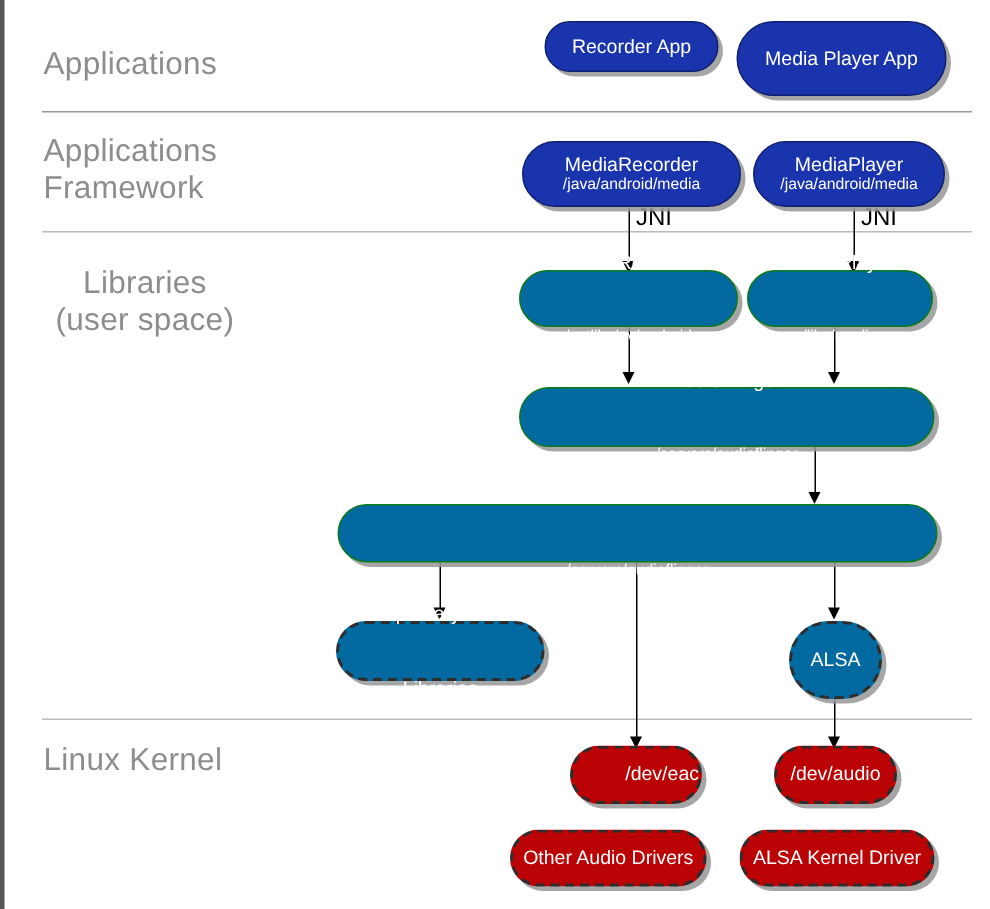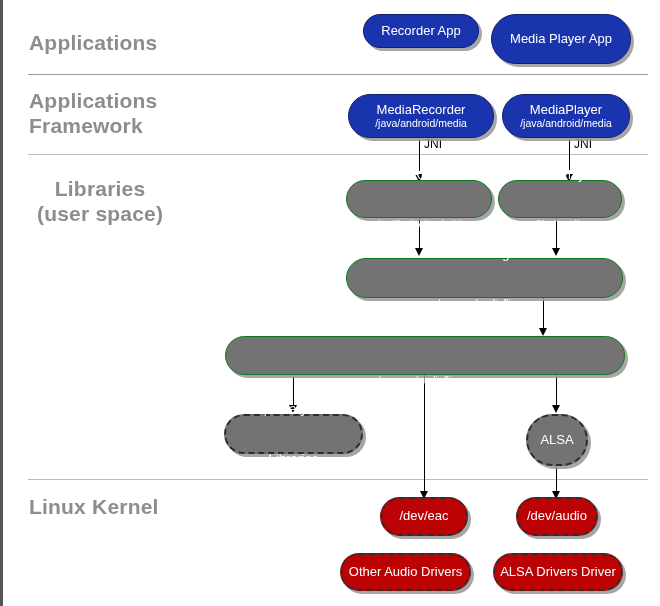--- a/index.html
+++ b/index.html
@@ -23,21 +23,20 @@
 
   
   .layer-label {
     position: absolute;
     color: #8d8d8d;
     font-size: 21px;
     line-height: 25px;
     letter-spacing: 0.2px;
     white-space: pre-line;
     font-family: "Liberation Sans", sans-serif;
-    font-weight: bold;
   }
 
   
   .divider {
     position: absolute;
     height: 0;
     border-top: 1px solid #999;
   }
   .divider.light { border-top-color: #bbbbbb; }
 
@@ -50,21 +49,21 @@
   .arrowhead {
     position: absolute;
     width: 0;
     height: 0;
     border-left: 4.5px solid transparent;
     border-right: 4.5px solid transparent;
     border-top: 8px solid #000;
   }
   .jni-label {
     position: absolute;
-    font-size: 12px;
+    font-size: 16px;
     color: #000;
     font-family: "Liberation Sans", sans-serif;
   }
 
   
   .node {
     position: absolute;
     box-sizing: border-box;
     display: flex;
     flex-direction: column;
@@ -83,21 +82,21 @@
   .node .subtitle {
     font-size: 10.5px;
     white-space: nowrap;
     margin-top: 1px;
   }
   .node.blue {
     background: #1a34ad;
     border: 1px solid #0f2070;
   }
   .node.green {
-    background: #737373;
+    background: #0369a1;
     border: 1px solid #0c7a1c;
     gap: 36px;
   }
   .node.green.dashed {
     border: 2px dashed #2d2d2d;
   }
   .node.red {
     background: #bb0204;
     border: 1px solid #5b0001;
   }
@@ -193,29 +192,29 @@
 
   <div class="node green dashed" style="left:221px; top:414px; width:139px; height:40px;">
     <div class="title">Proprietary Aduio</div>
     <div class="title">Libraries</div>
   </div>
 
   <div class="node green dashed" style="left:523px; top:414px; width:62px; height:52px;">
     <div class="title">ALSA</div>
   </div>
 
-  <div class="node red dashed" style="left:377px; top:497px; width:88px; height:39px;">
+  <div class="node red dashed" style="left:377px; top:497px; width:88px; height:39px;align-items:flex-end;">
     <div class="title">/dev/eac</div>
   </div>
 
   <div class="node red dashed" style="left:513px; top:497px; width:82px; height:39px;justify-content:center;">
     <div class="title">/dev/audio</div>
   </div>
 
   <div class="node red dashed" style="left:337px; top:553px; width:131px; height:38px;">
     <div class="title">Other Audio Drivers</div>
   </div>
 
   <div class="node red dashed" style="left:490px; top:553px; width:130px; height:38px;">
-    <div class="title">ALSA Drivers Driver</div>
+    <div class="title">ALSA Kernel Driver</div>
   </div>
 
 </div>
 
 </body></html>

